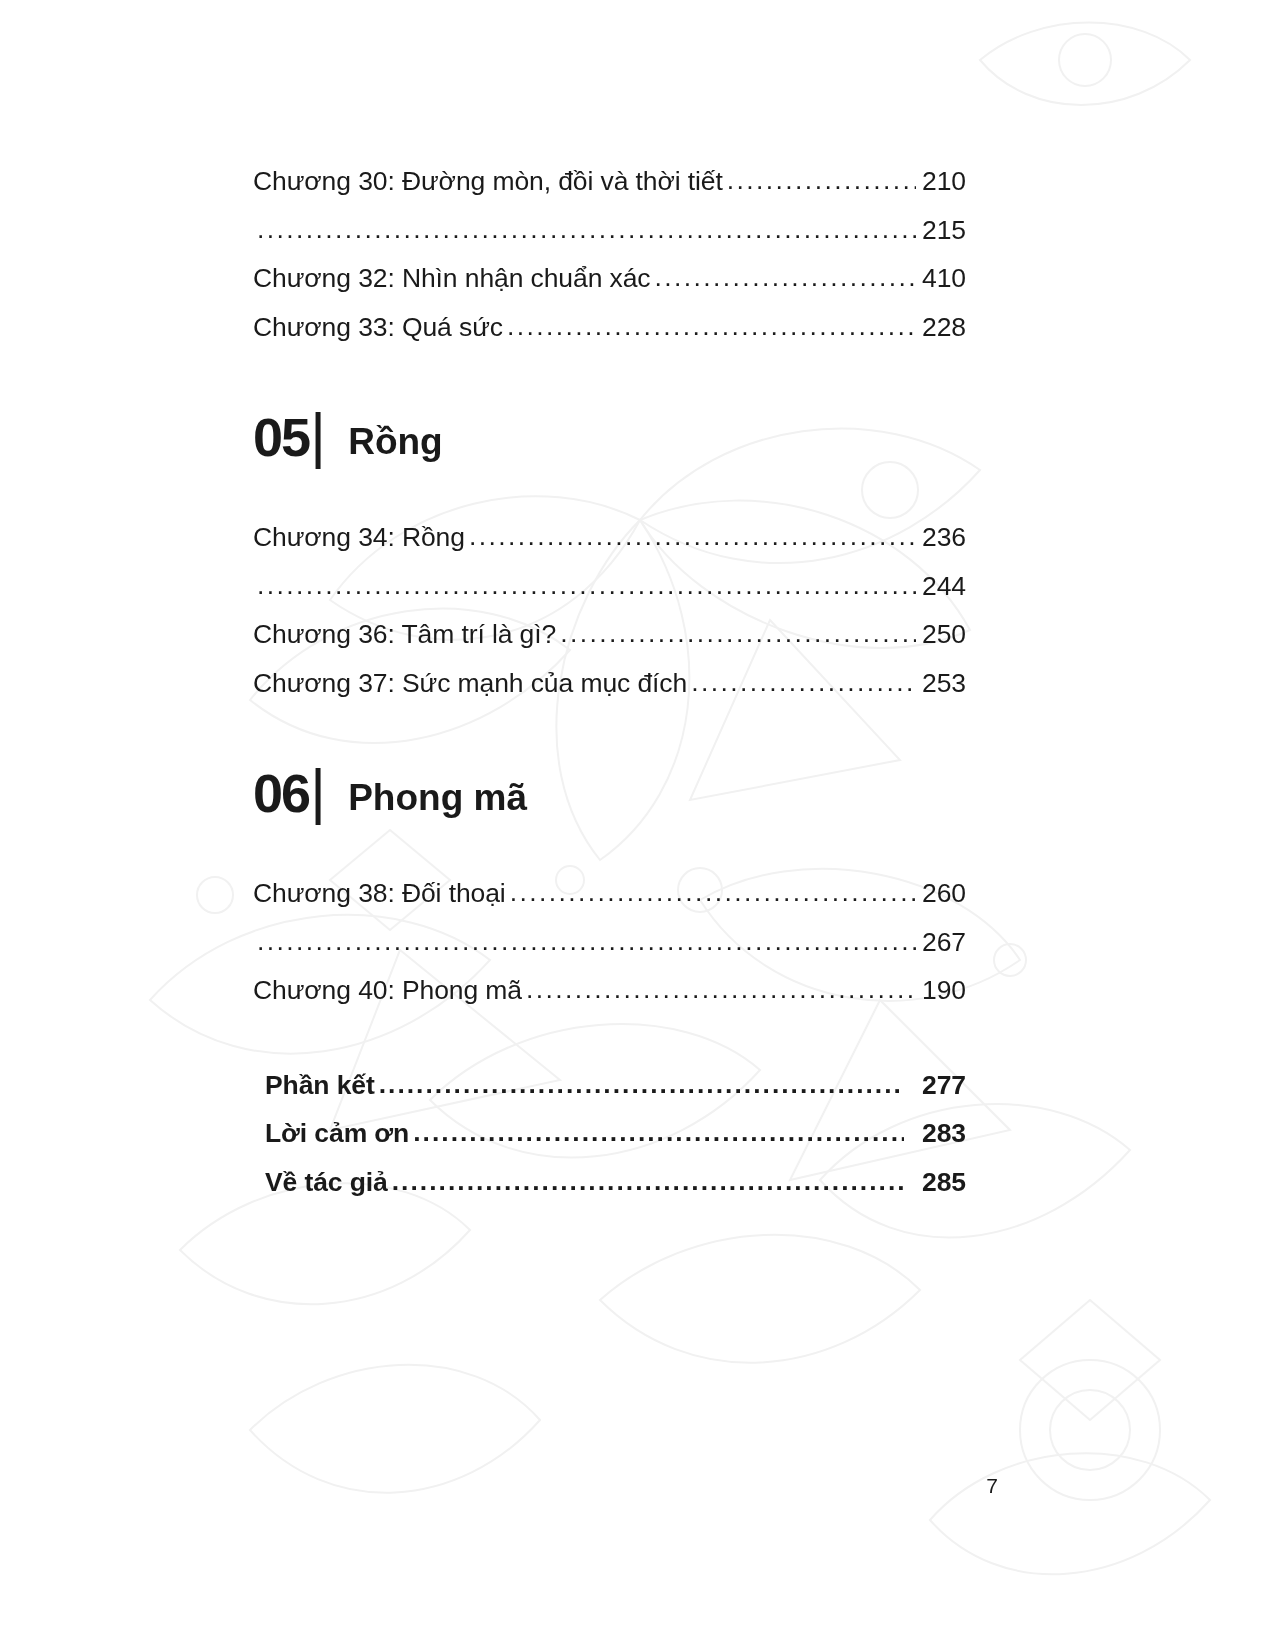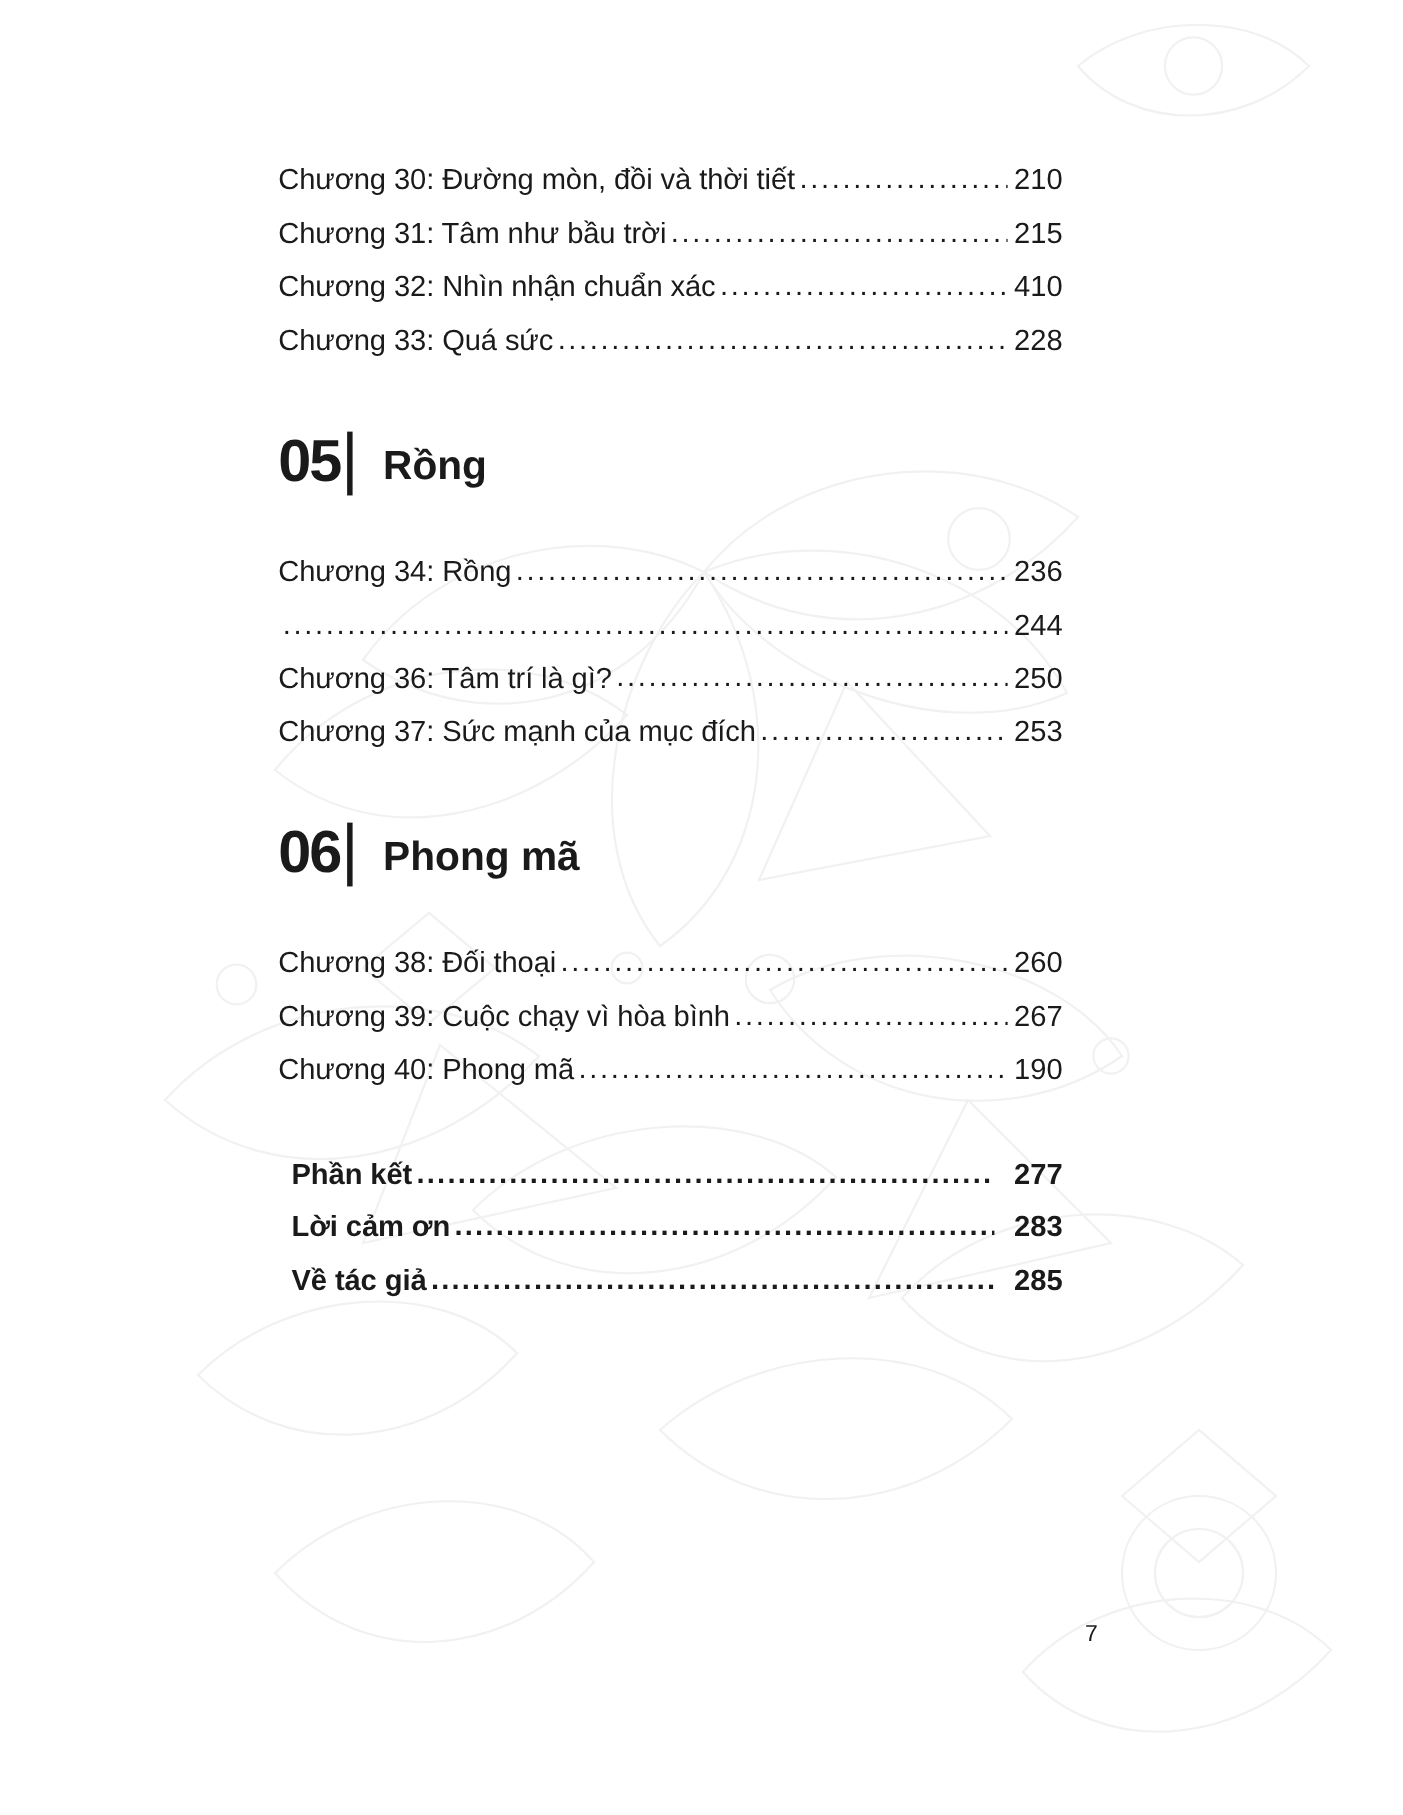--- a/index.html
+++ b/index.html
@@ -29,21 +29,21 @@
 
   .page {
     position: absolute;
     inset: 0;
     z-index: 1;
   }
 
   .content {
     position: absolute;
     left: 253px;
-    top: 150px;
+    top: 168px;
     width: 717px;
   }
 
   
   .toc-row {
     display: flex;
     align-items: baseline;
     font-size: 26.5px;
     line-height: 1.0;
     margin-bottom: 22px;
@@ -158,21 +158,20 @@
 <div class="page">
   <div class="content">
 
     <div>
       <div class="toc-row">
         <span class="toc-title">Chương 30: Đường mòn, đồi và thời tiết</span>
         <span class="dots">....................................................................................</span>
         <span class="toc-page">210</span>
       </div>
       <div class="toc-row">
-        <span class="toc-title">Chương 31: Tâm như bầu trời</span>
         <span class="dots">....................................................................................</span>
         <span class="toc-page">215</span>
       </div>
       <div class="toc-row">
         <span class="toc-title">Chương 32: Nhìn nhận chuẩn xác</span>
         <span class="dots">....................................................................................</span>
         <span class="toc-page">410</span>
       </div>
       <div class="toc-row">
         <span class="toc-title">Chương 33: Quá sức</span>
@@ -213,21 +212,20 @@
       <span class="part-bar">|</span>
       <span class="part-name">Phong mã</span>
     </div>
     <div>
       <div class="toc-row">
         <span class="toc-title">Chương 38: Đối thoại</span>
         <span class="dots">....................................................................................</span>
         <span class="toc-page">260</span>
       </div>
       <div class="toc-row">
-        <span class="toc-title">Chương 39: Cuộc chạy vì hòa bình</span>
         <span class="dots">....................................................................................</span>
         <span class="toc-page">267</span>
       </div>
       <div class="toc-row">
         <span class="toc-title">Chương 40: Phong mã</span>
         <span class="dots">....................................................................................</span>
         <span class="toc-page">190</span>
       </div>
     </div>
 

